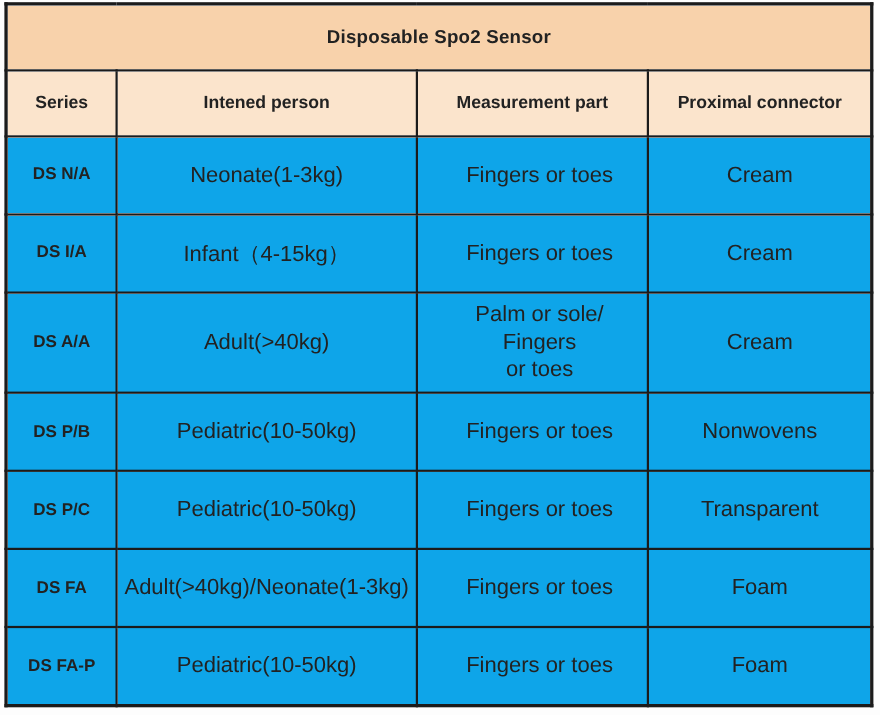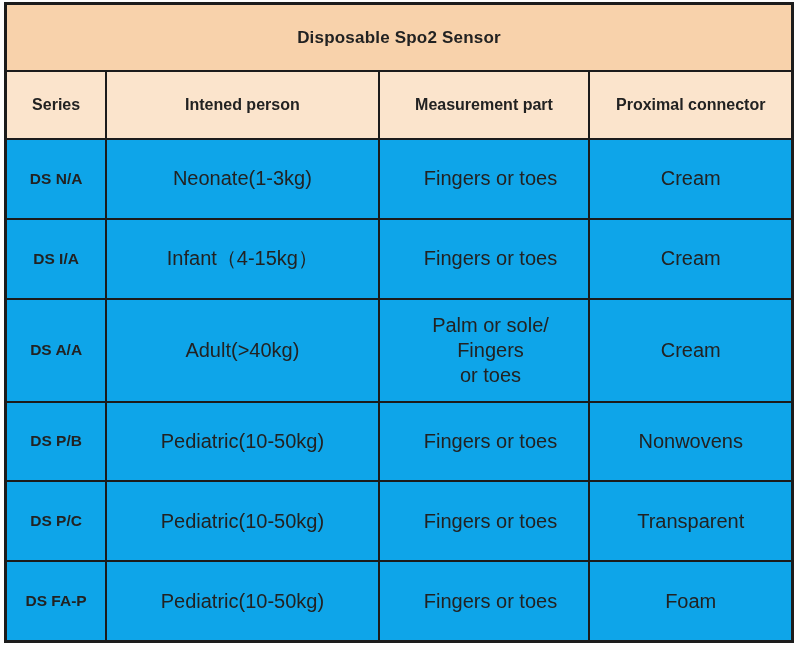--- a/index.html
+++ b/index.html
@@ -117,20 +117,26 @@
         <td class="part">Fingers or toes</td>
         <td class="conn">Nonwovens</td>
       </tr>
       <tr class="data-row">
         <td class="series">DS P/C</td>
         <td class="person">Pediatric(10-50kg)</td>
         <td class="part">Fingers or toes</td>
         <td class="conn">Transparent</td>
       </tr>
       <tr class="data-row">
+        <td class="series">DS FA</td>
+        <td class="person">Adult(&gt;40kg)/Neonate(1-3kg)</td>
+        <td class="part">Fingers or toes</td>
+        <td class="conn">Foam</td>
+      </tr>
+      <tr class="data-row">
         <td class="series">DS FA-P</td>
         <td class="person">Pediatric(10-50kg)</td>
         <td class="part">Fingers or toes</td>
         <td class="conn">Foam</td>
       </tr>
     </tbody>
   </table>
 </div>
 
 </body></html>

